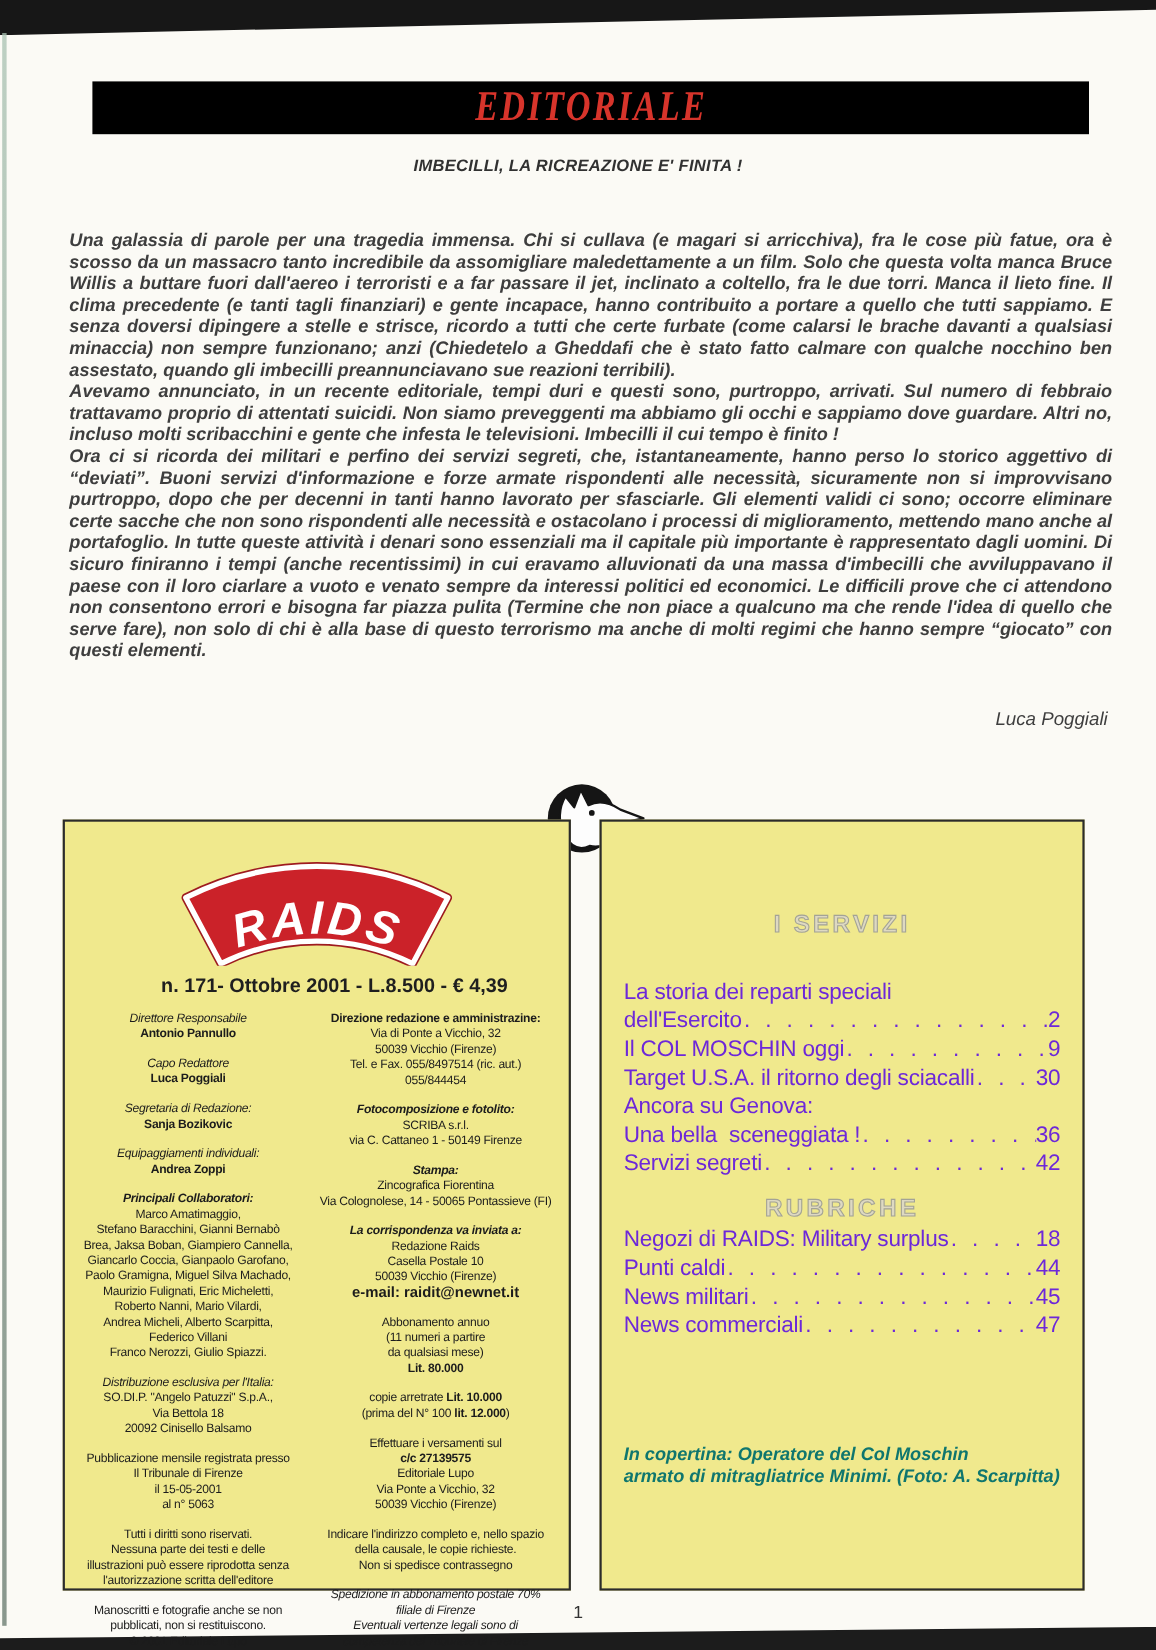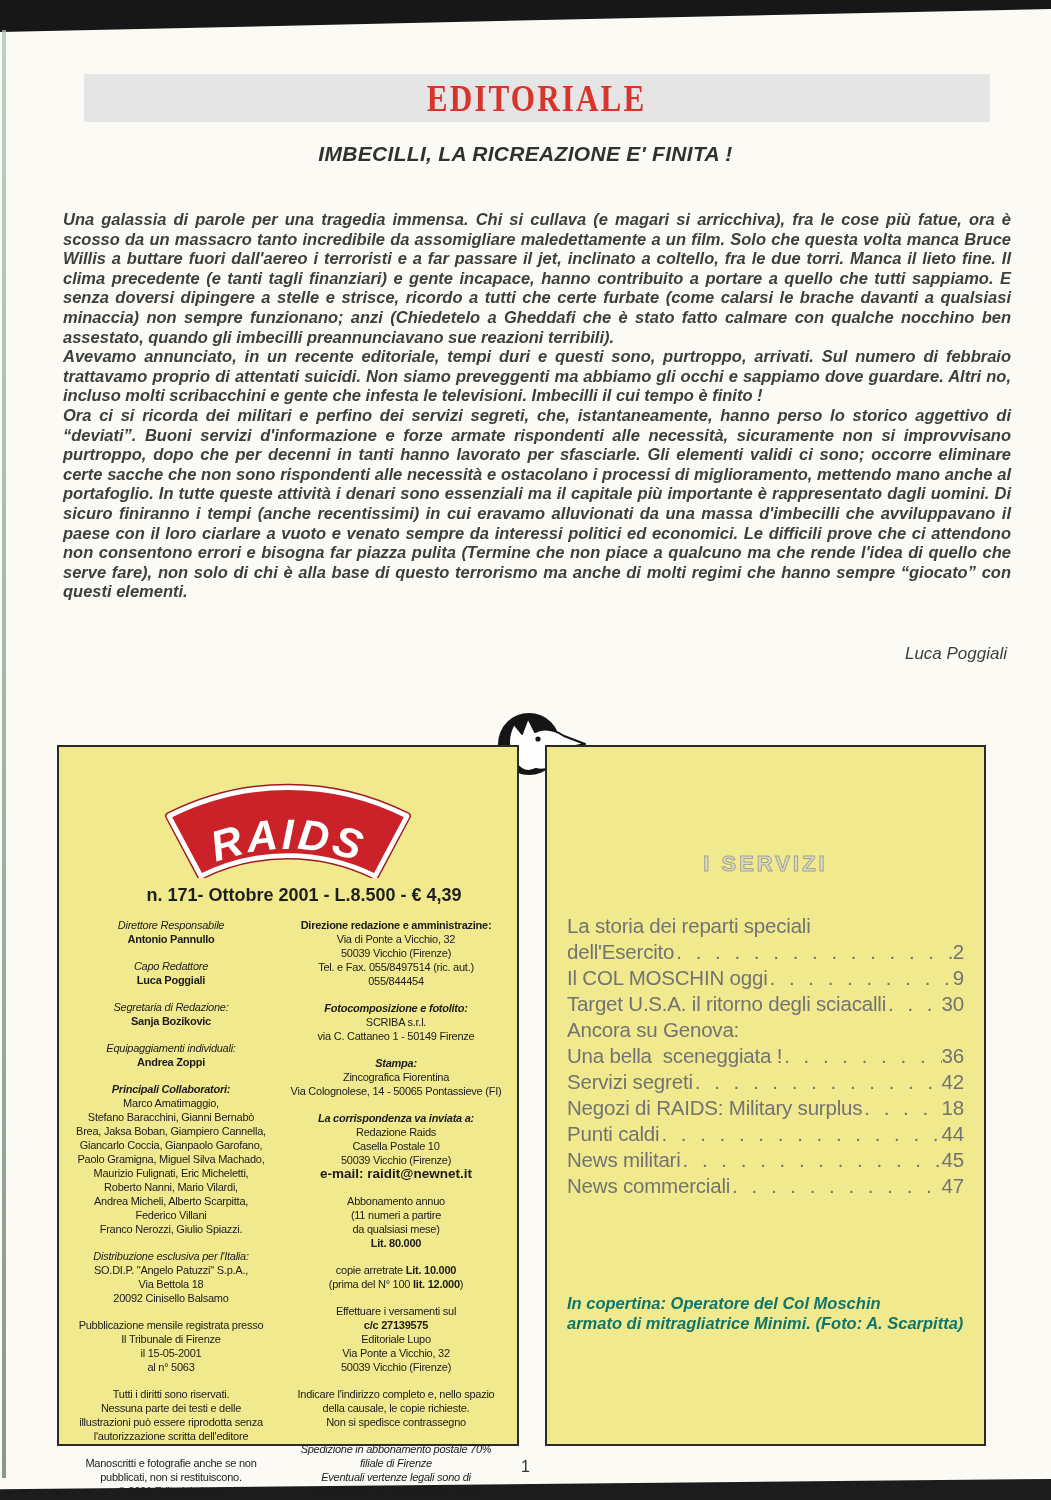--- a/index.html
+++ b/index.html
@@ -11,25 +11,25 @@
   }
   
   .scan-top{position:absolute;top:0;left:0;width:1051px;height:32px;background:#171717;
     clip-path:polygon(0 0,100% 0,100% 28%,0 100%);}
   .scan-bottom{position:absolute;bottom:0;left:0;width:1051px;height:28px;background:#1c1c1c;
     clip-path:polygon(0 62%,100% 25%,100% 100%,0 100%);}
   .scan-left{position:absolute;top:30px;bottom:22px;left:2px;width:4px;
     background:linear-gradient(#a9c2b2,#63766a);opacity:.75;}
   
   .kicker-band{position:absolute;top:74px;left:84px;width:906px;height:48px;
-    background:#e5e5e5;text-align:center;line-height:48px;}
+    background:#000000;text-align:center;line-height:48px;font-style:italic;}
   .kicker{display:inline-block;font-family:"Liberation Serif", serif;font-weight:bold;
     font-size:30px;color:#d7342b;letter-spacing:2px;transform:scale(1.04,1.28);}
   .headline{position:absolute;top:142px;left:0;width:100%;text-align:center;
-    font-weight:bold;font-style:italic;font-size:21px;color:#313131;letter-spacing:.3px;}
+    font-weight:bold;font-style:italic;font-size:15px;color:#313131;letter-spacing:.3px;}
   .body-text{position:absolute;top:210px;left:63px;width:948px;
     font-size:16.5px;font-style:italic;line-height:19.6px;color:#3e3e3e;
     text-align:justify;}
   .body-text p{margin:0;font-weight:bold;}
   .signature{position:absolute;top:644px;right:44px;font-size:17px;font-style:italic;color:#3e3e3e;}
   
   .box{position:absolute;top:745px;height:701px;background:#f0e98d;
     border:2px solid #2b2b2b;box-sizing:border-box;}
   .box-left{left:57px;width:462px;text-align:center;}
   .box-right{left:545px;width:441px;padding:0 20px;}
@@ -46,24 +46,24 @@
   .pre{white-space:pre-line;}
   .h-i{font-style:italic;}
   .h-bi{font-weight:bold;font-style:italic;}
   .h-b{font-weight:bold;}
   .v-b{font-weight:bold;}
   .email{font-weight:bold;font-size:13.5px;letter-spacing:0;}
   .boldline{font-weight:bold;}
   
   .toc-head{font-weight:bold;font-size:22px;letter-spacing:3px;text-align:center;
     color:#ded9c2;-webkit-text-stroke:1px #a3a396;}
-  .t-servizi{margin-top:104px;margin-bottom:36px;}
+  .t-servizi{margin-top:80px;margin-bottom:36px;}
   .t-rubriche{margin-top:14px;margin-bottom:3px;}
   .toc-row{display:flex;align-items:baseline;font-size:20.5px;line-height:26px;
-    color:#737373;letter-spacing:-0.2px;}
+    color:#6d28d9;letter-spacing:-0.2px;}
   .toc-label{white-space:pre;}
   .toc-dots{flex:1;overflow:hidden;white-space:nowrap;padding:0 2px;}
   .toc-dots::after{content:". . . . . . . . . . . . . . . . . . . . . . . . . . . . . . . . . . . . . . . .";
     letter-spacing:4px;}
   .no-pg .toc-dots::after{content:"";}
   .toc-page{}
   .cover-note{margin-top:94px;font-weight:bold;font-style:italic;font-size:16.5px;
     line-height:20px;color:#0f766e;}
   .pagenum{position:absolute;top:1458px;left:0;width:100%;text-align:center;
     font-size:16px;color:#333;}
@@ -256,20 +256,21 @@
       <span class="toc-label">Una bella  sceneggiata !</span>
       <span class="toc-dots"></span>
       <span class="toc-page">36</span>
     </div>
     <div class="toc-row">
       <span class="toc-label">Servizi segreti</span>
       <span class="toc-dots"></span>
       <span class="toc-page">42</span>
     </div>
 
+    <div class="toc-head t-rubriche">RUBRICHE</div>
 
     <div class="toc-row">
       <span class="toc-label">Negozi di RAIDS: Military surplus</span>
       <span class="toc-dots"></span>
       <span class="toc-page">18</span>
     </div>
     <div class="toc-row">
       <span class="toc-label">Punti caldi</span>
       <span class="toc-dots"></span>
       <span class="toc-page">44</span>

